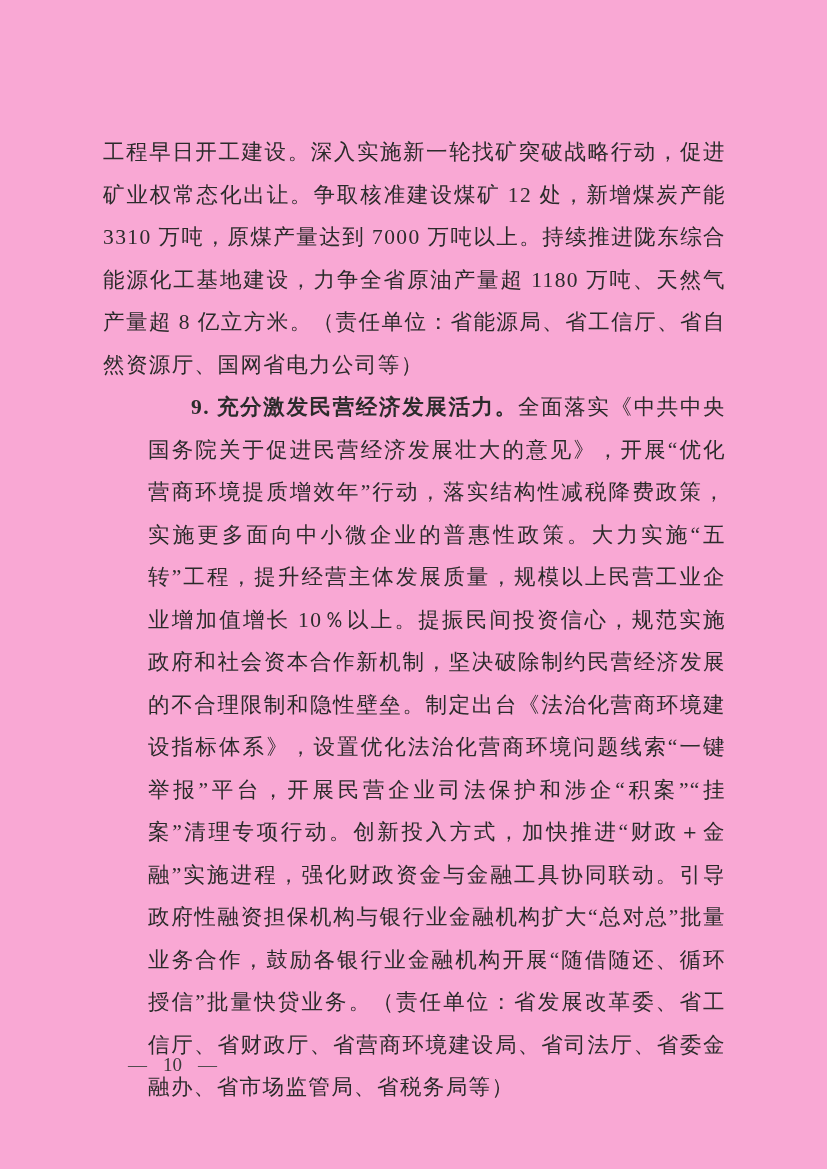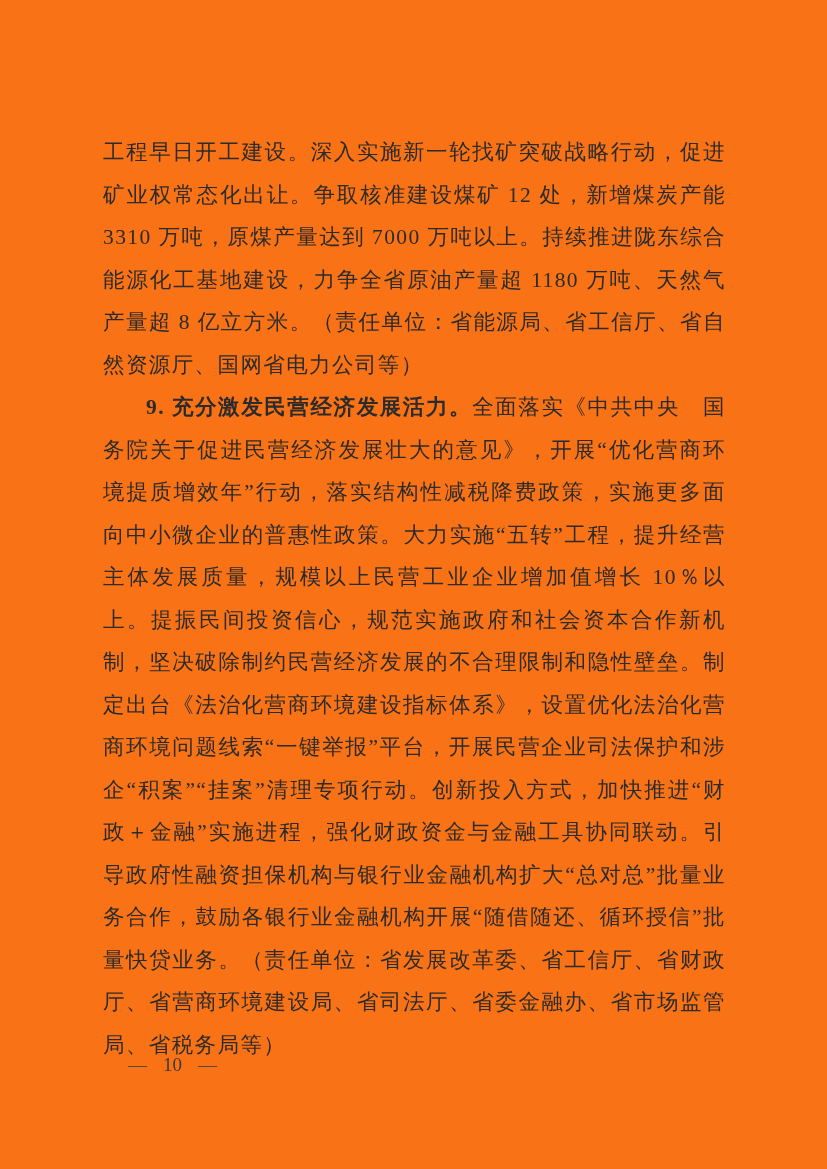--- a/index.html
+++ b/index.html
@@ -4,21 +4,21 @@
 <style>
   html, body {
     margin: 0;
     padding: 0;
     background: #ffffff;
   }
   .page {
     position: relative;
     width: 827px;
     height: 1169px;
-    background: #f97316;
+    background: #f9a8d4;
     overflow: hidden;
     font-family: "Liberation Serif", "DejaVu Serif", serif;
     color: #2b2b2b;
   }
   .body-text {
     position: absolute;
     left: 103px;
     top: 131px;
     width: 623px;
     font-size: 21.5px;
@@ -26,20 +26,21 @@
     text-align: justify;
     text-justify: inter-ideograph;
     letter-spacing: 1.4px;
   }
   .para {
     margin: 0;
     padding: 0;
   }
   .para.indent {
     text-indent: 2em;
+    margin-left: 45px;
   }
   .run.bold {
     font-weight: 700;
   }
   .footer {
     position: absolute;
     left: 128px;
     top: 1036px;
     font-size: 19px;
     line-height: 26px;

